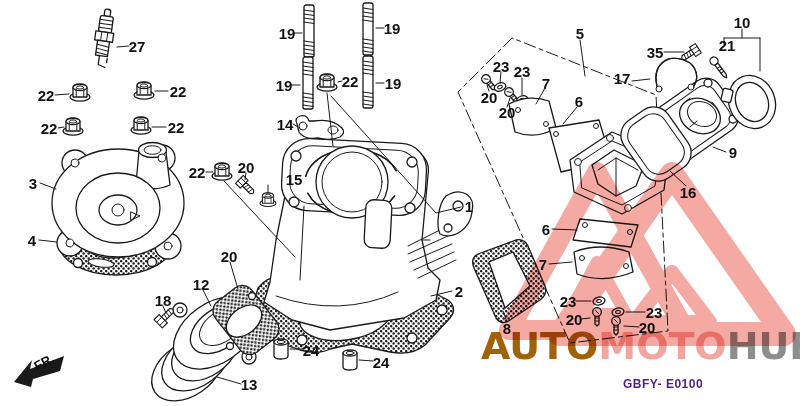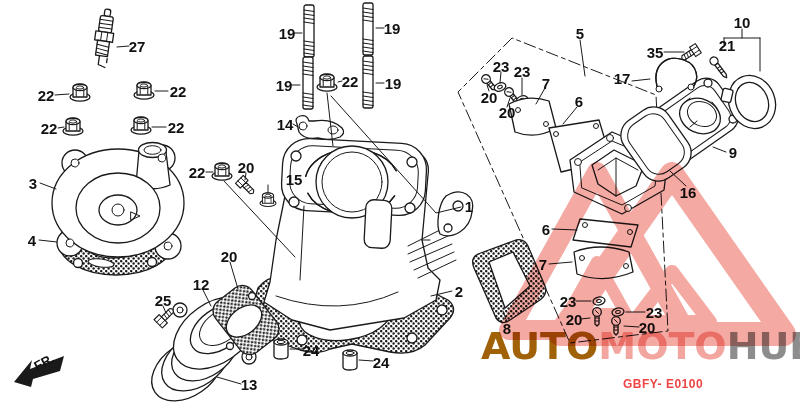--- a/index.html
+++ b/index.html
@@ -9,21 +9,21 @@
   #art path,#art rect,#art ellipse,#art circle,#art polyline,#art polygon,#art line{
       stroke:#1a1a1a;fill:none;stroke-width:1.3;stroke-linejoin:round;stroke-linecap:round;}
   #art .w{fill:#fff;}
   #art .st{fill:url(#stip);stroke:none;}
   #art .thin{stroke-width:1;}
   #art .dk{fill:#1a1a1a;stroke:none;}
   .callouts{position:absolute;left:0;top:0;width:800px;height:406px;}
   .callout{position:absolute;transform:translate(-50%,-50%);font-weight:bold;font-size:15px;
            color:#111;white-space:nowrap;line-height:1;}
   .code-label{position:absolute;transform:translate(-50%,-50%);font-weight:bold;font-size:12px;
-           letter-spacing:.5px;color:#ef4444;white-space:nowrap;}
+           letter-spacing:.5px;color:#4c1d95;white-space:nowrap;}
   #wm{position:absolute;left:0;top:0;mix-blend-mode:multiply;pointer-events:none;}
   #wmtext{position:absolute;left:481px;top:327px;mix-blend-mode:multiply;pointer-events:none;
           font-weight:bold;font-size:38px;letter-spacing:0px;line-height:1;white-space:nowrap;
           font-family:"DejaVu Sans","Liberation Sans",sans-serif;}
 </style>
 </head>
 <body>
 
 <div id="stage">
 
@@ -323,21 +323,21 @@
   <div class="callout" style="left:392px;top:28px;">19</div>
   <div class="callout" style="left:284px;top:85px;">19</div>
   <div class="callout" style="left:393px;top:83px;">19</div>
   <div class="callout" style="left:285px;top:124px;">14</div>
   <div class="callout" style="left:246px;top:167px;">20</div>
   <div class="callout" style="left:268px;top:179px;margin-left:26px;">15</div>
   <div class="callout" style="left:469px;top:206px;">1</div>
   <div class="callout" style="left:459px;top:291px;">2</div>
   <div class="callout" style="left:311px;top:350px;">24</div>
   <div class="callout" style="left:381px;top:362px;">24</div>
-  <div class="callout" style="left:163px;top:300px;">25</div>
+  <div class="callout" style="left:163px;top:300px;">18</div>
   <div class="callout" style="left:201px;top:284px;">12</div>
   <div class="callout" style="left:229px;top:256px;">20</div>
   <div class="callout" style="left:249px;top:384px;">13</div>
   <div class="callout" style="left:580px;top:33px;">5</div>
   <div class="callout" style="left:501px;top:66px;">23</div>
   <div class="callout" style="left:522px;top:71px;">23</div>
   <div class="callout" style="left:489px;top:97px;">20</div>
   <div class="callout" style="left:507px;top:112px;">20</div>
   <div class="callout" style="left:546px;top:83px;">7</div>
   <div class="callout" style="left:579px;top:101px;">6</div>

